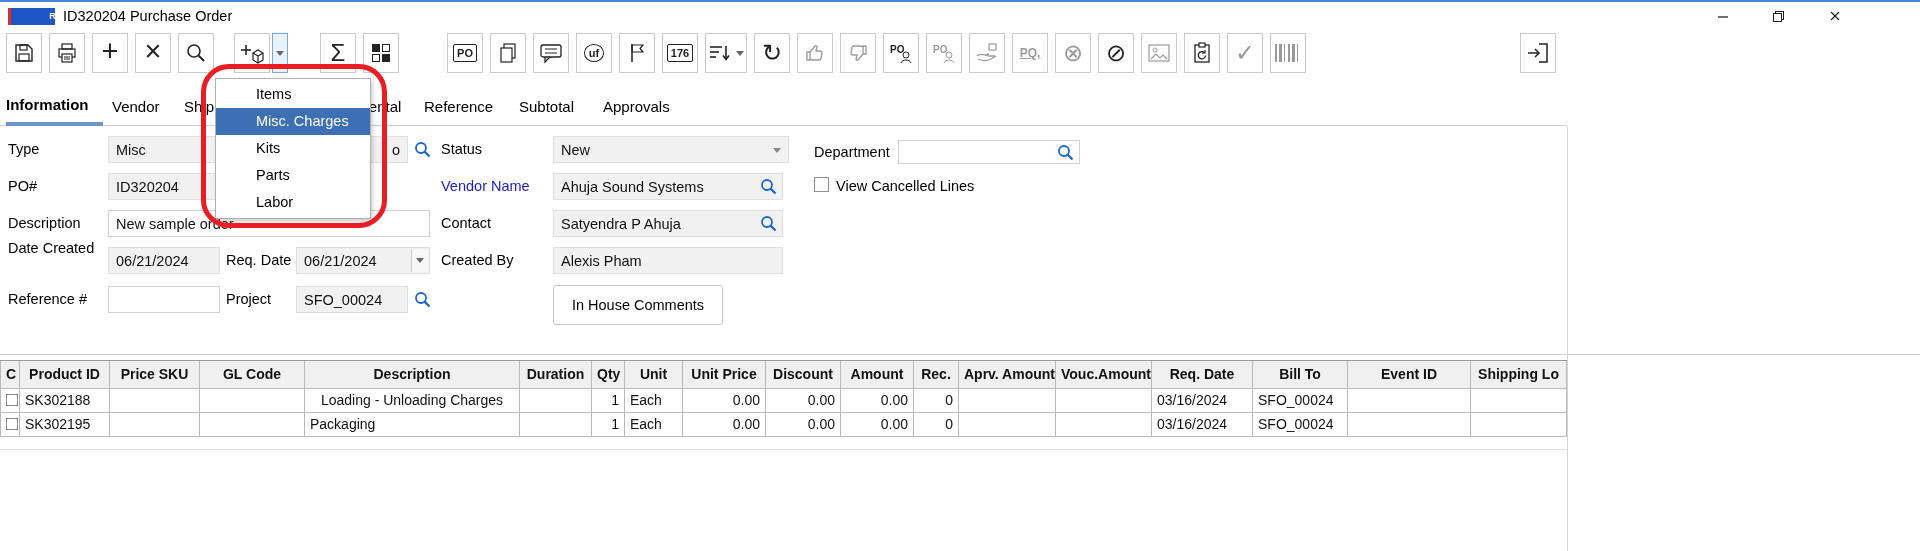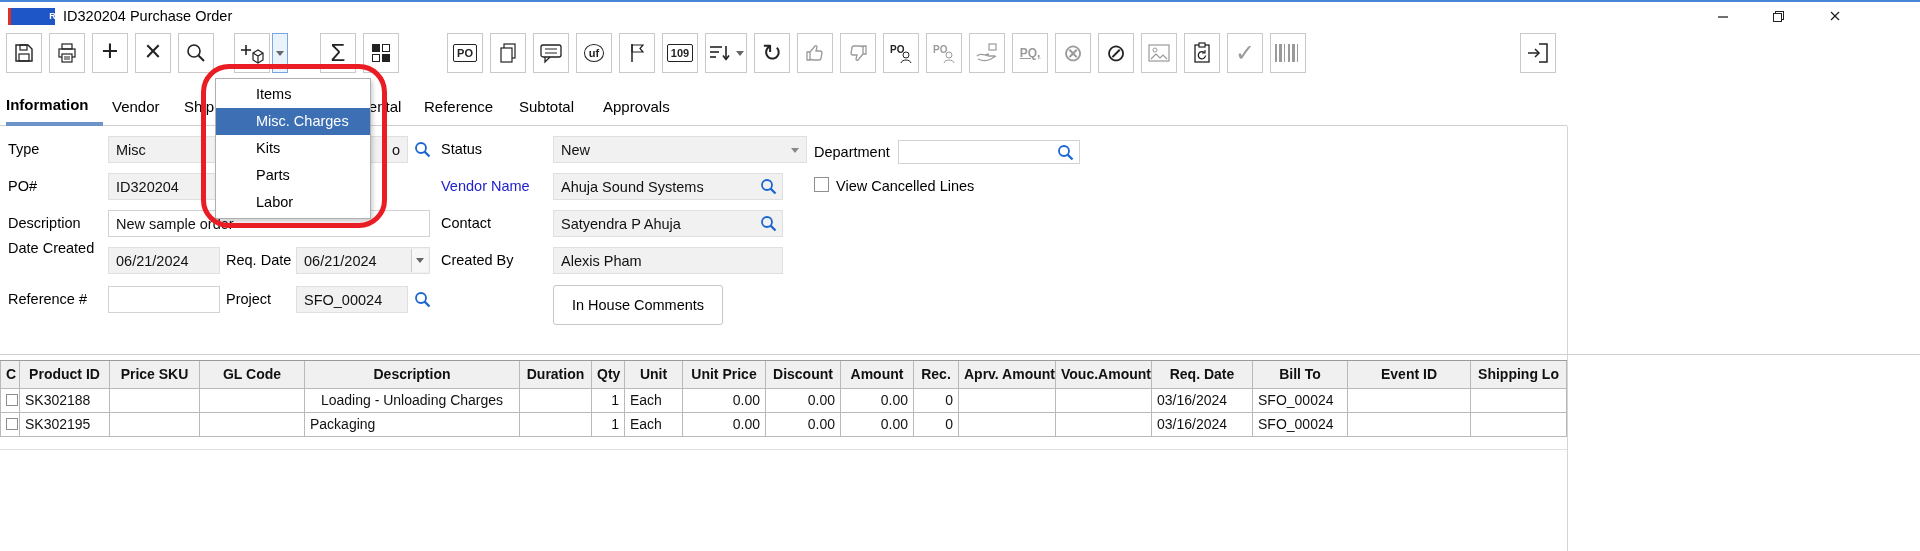--- a/index.html
+++ b/index.html
@@ -181,21 +181,21 @@
         <button class="tbtn">
           <span class="v-oval">uf</span>
         </button>
         <button class="tbtn">
           <svg width="20" height="22" viewBox="0 0 20 22">
             <line x1="5" y1="2" x2="5" y2="20" stroke="currentColor" stroke-width="1.5"></line>
             <path d="M5 3h11l-3 3.5L16 10H5z" fill="none" stroke="currentColor" stroke-width="1.2"></path>
           </svg>
         </button>
         <button class="tbtn">
-          <span class="v-boxed">109</span>
+          <span class="v-boxed">176</span>
         </button>
         <button class="tbtn">
           <svg width="24" height="20" viewBox="0 0 24 20">
             <line x1="2" y1="4" x2="14" y2="4" stroke="currentColor" stroke-width="1.6"></line>
             <line x1="2" y1="9" x2="11" y2="9" stroke="currentColor" stroke-width="1.6"></line>
             <line x1="2" y1="14" x2="8" y2="14" stroke="currentColor" stroke-width="1.6"></line>
             <line x1="18" y1="3" x2="18" y2="15" stroke="currentColor" stroke-width="1.6"></line>
             <path d="M15 12.5l3 4 3-4" fill="none" stroke="currentColor" stroke-width="1.6"></path>
           </svg>
           <span class="caret inbtn"></span>
@@ -297,21 +297,21 @@
 
     <div class="field alignr" style="left:296px;top:134px;width:112px">
         <span class="fval">o</span>
       </div>
     <span class="maglink" style="left:414px;top:139px"><svg width="17" height="17" viewBox="0 0 17 17">
           <circle cx="7" cy="7" r="5" fill="none" stroke="#1a66d1" stroke-width="1.8"></circle>
           <line x1="10.6" y1="10.6" x2="15.5" y2="15.5" stroke="#1a66d1" stroke-width="2.2"></line>
         </svg></span>
 
     <span class="flabel" style="left:441px;top:134px">Status</span>
-    <div class="field" style="left:553px;top:134px;width:254px">
+    <div class="field" style="left:553px;top:134px;width:236px">
         <span class="fval">New</span>
         <span class="combo-caret"></span>
       </div>
 
     <span class="flabel" style="left:814px;top:137px">Department</span>
     <div class="field white" style="left:898px;top:138px;width:182px;height:24px">
         <span class="fval"></span>
         <span class="mag-in" style="top:3px"><svg width="17" height="17" viewBox="0 0 17 17">
             <circle cx="7" cy="7" r="5" fill="none" stroke="#1a66d1" stroke-width="1.8"></circle>
             <line x1="10.6" y1="10.6" x2="15.5" y2="15.5" stroke="#1a66d1" stroke-width="2.2"></line>

